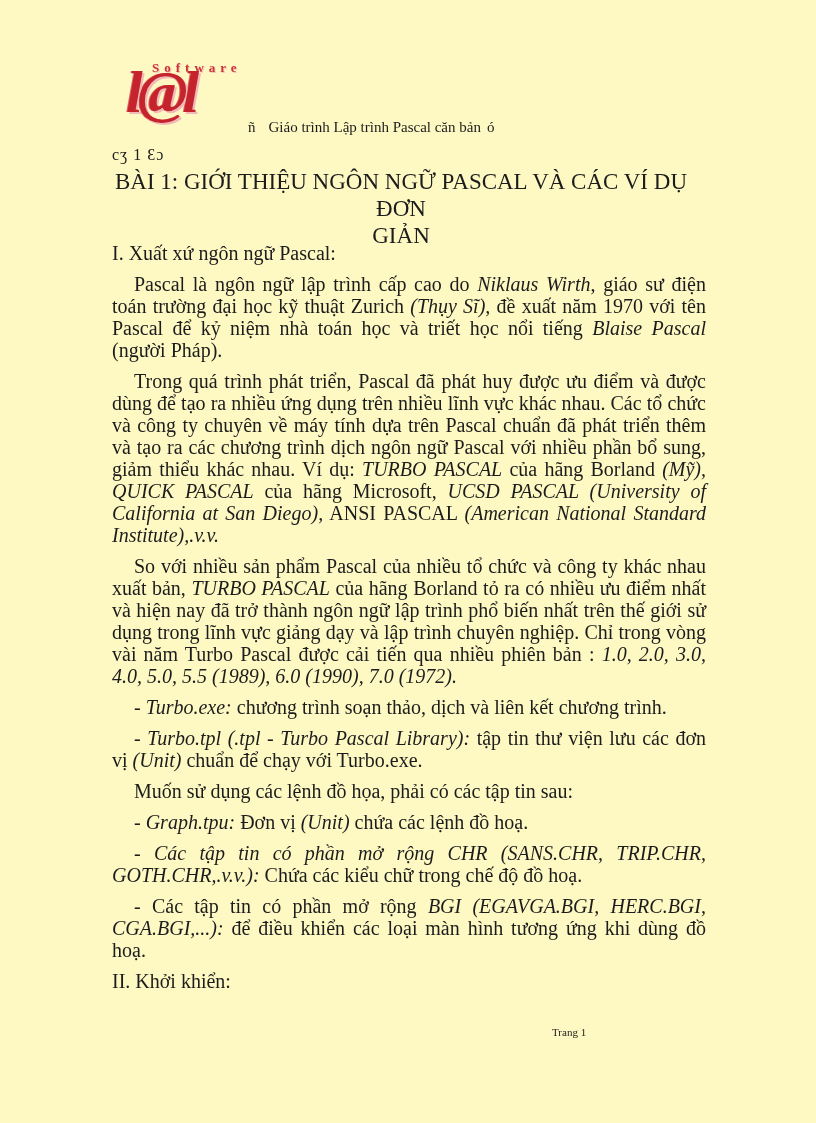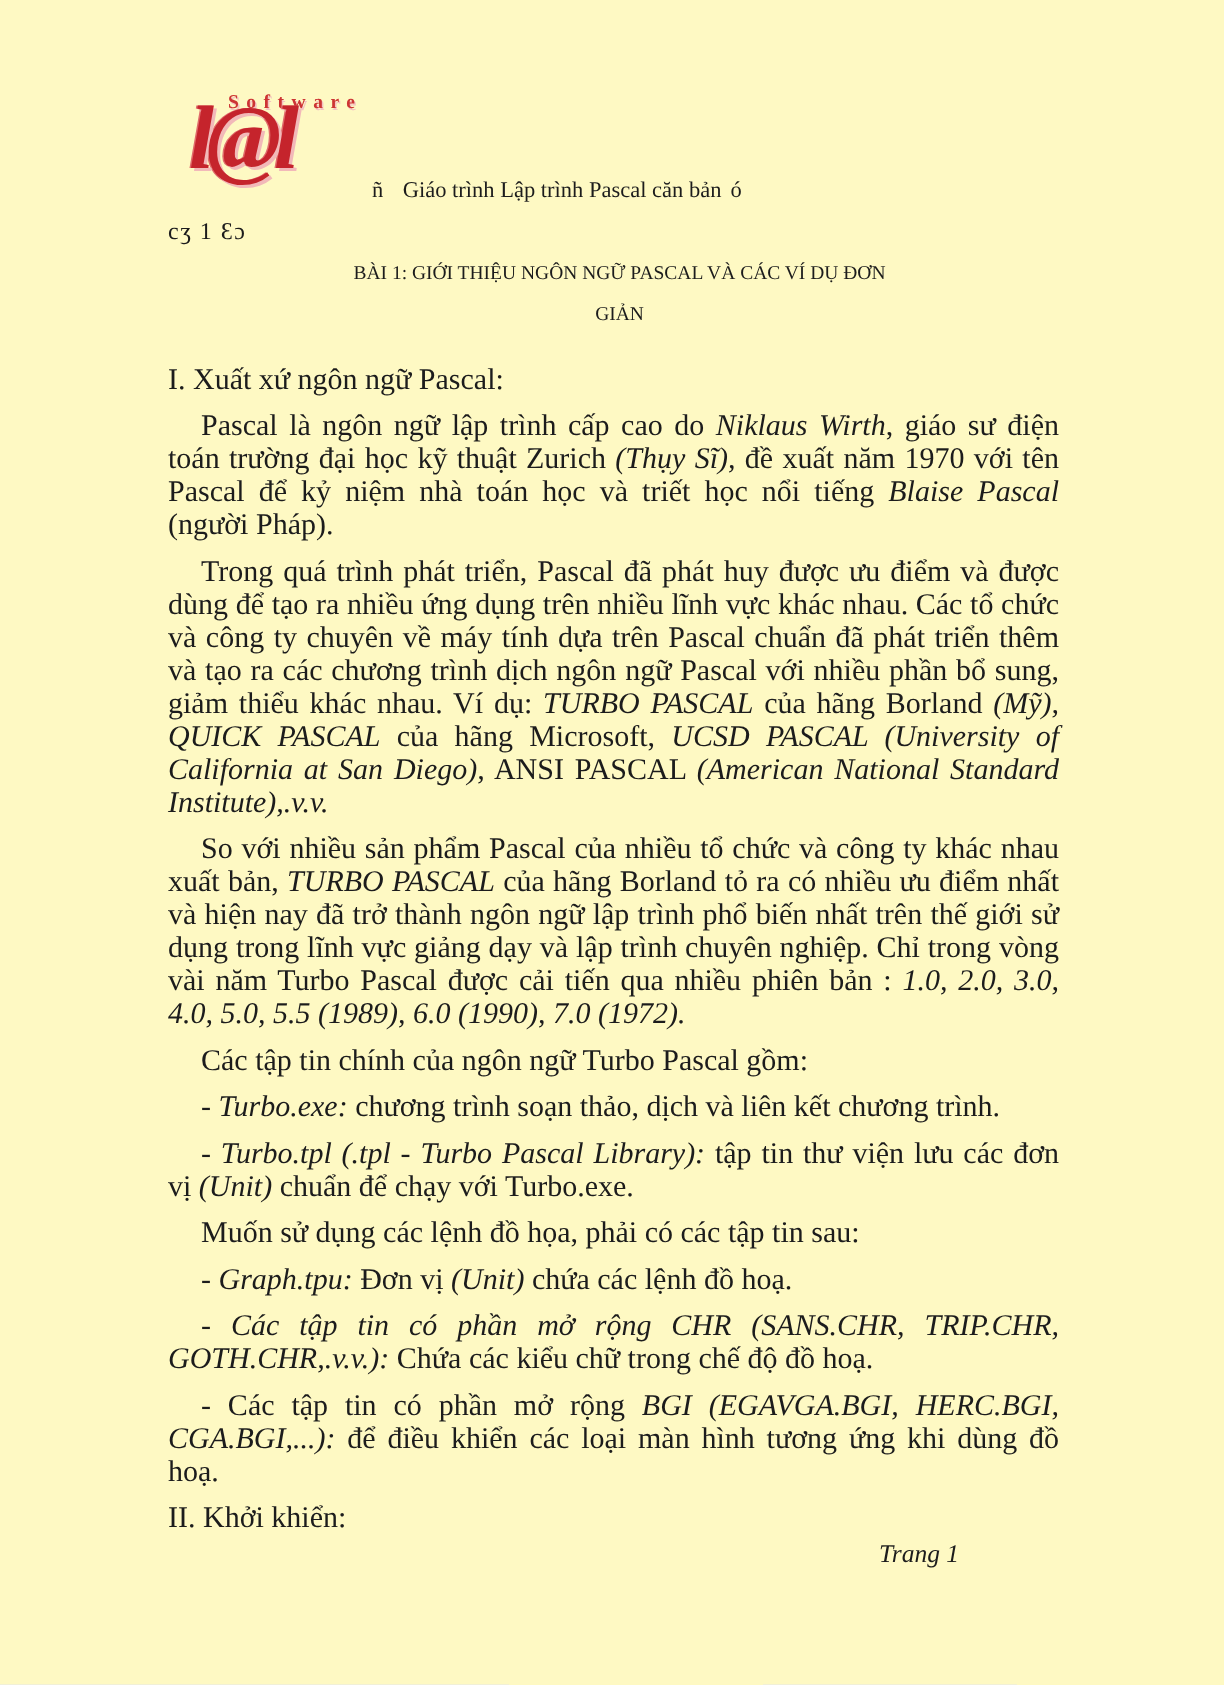--- a/index.html
+++ b/index.html
@@ -31,36 +31,36 @@
 
   
   .ornament {
     position:absolute; left:112px; top:146px; width:594px;
     font-size:16px; letter-spacing:1px;
   }
   .orn-num { padding:0 5px; }
 
   
   .doc-title {
-    position:absolute; left:116px; top:168px; width:594px; margin:0;
-    text-align:center; font-weight:normal; font-size:13px; line-height:27px;
+    position:absolute; left:104px; top:168px; width:594px; margin:0;
+    text-align:center; font-weight:normal; font-size:23px; line-height:27px;
   }
 
   
   .body {
     position:absolute; left:112px; top:239px; width:594px;
     font-size:20px; line-height:22px; text-align:justify;
   }
   .body p { margin:0 0 9px 0; }
   .body p.para    { text-indent:22px; }
   .body p.section { text-indent:0; margin-top:3px; }
   .body i { font-style:italic; }
 
   
-  .footer { position:absolute; left:586px; top:1026px; font-size:17px;font-style:italic; }
+  .footer { position:absolute; left:552px; top:1026px; font-size:11px; }
 </style>
 </head>
 <body>
 
 <div class="page">
 
   <div class="logo">
     <div class="logo-software">Software</div>
     <div class="logo-mark">l@l</div>
   </div>
@@ -76,21 +76,20 @@
   <h1 class="doc-title">
     <div>BÀI 1: GIỚI THIỆU NGÔN NGỮ PASCAL VÀ CÁC VÍ DỤ ĐƠN</div>
     <div>GIẢN</div>
   </h1>
 
   <div class="body">
       <p class="section"><span>I. Xuất xứ ngôn ngữ Pascal:</span></p>
       <p class="para"><span>Pascal là ngôn ngữ lập trình cấp cao do </span><i>Niklaus Wirth</i><span>, giáo sư điện toán trường đại học kỹ thuật Zurich </span><i>(Thụy Sĩ),</i><span> đề xuất năm 1970 với tên Pascal để kỷ niệm nhà toán học và triết học nổi tiếng </span><i>Blaise Pascal</i><span> (người Pháp).</span></p>
       <p class="para"><span>Trong quá trình phát triển, Pascal đã phát huy được ưu điểm và được dùng để tạo ra nhiều ứng dụng trên nhiều lĩnh vực khác nhau. Các tổ chức và công ty chuyên về máy tính dựa trên Pascal chuẩn đã phát triển thêm và tạo ra các chương trình dịch ngôn ngữ Pascal với nhiều phần bổ sung, giảm thiểu khác nhau. Ví dụ: </span><i>TURBO PASCAL</i><span> của hãng Borland </span><i>(Mỹ),</i><span> </span><i>QUICK PASCAL</i><span> của hãng Microsoft, </span><i>UCSD PASCAL (University of California at San Diego),</i><span> ANSI PASCAL </span><i>(American National Standard Institute),.v.v.</i></p>
       <p class="para"><span>So với nhiều sản phẩm Pascal của nhiều tổ chức và công ty khác nhau xuất bản, </span><i>TURBO PASCAL</i><span> của hãng Borland tỏ ra có nhiều ưu điểm nhất và hiện nay đã trở thành ngôn ngữ lập trình phổ biến nhất trên thế giới sử dụng trong lĩnh vực giảng dạy và lập trình chuyên nghiệp. Chỉ trong vòng vài năm Turbo Pascal được cải tiến qua nhiều phiên bản : </span><i>1.0, 2.0, 3.0, 4.0, 5.0, 5.5 (1989), 6.0 (1990), 7.0 (1972).</i></p>
-      <p class="para"><span>Các tập tin chính của ngôn ngữ Turbo Pascal gồm:</span></p>
       <p class="para"><span>- </span><i>Turbo.exe:</i><span> chương trình soạn thảo, dịch và liên kết chương trình.</span></p>
       <p class="para"><span>- </span><i>Turbo.tpl (.tpl - Turbo Pascal Library):</i><span> tập tin thư viện lưu các đơn vị </span><i>(Unit)</i><span> chuẩn để chạy với Turbo.exe.</span></p>
       <p class="para"><span>Muốn sử dụng các lệnh đồ họa, phải có các tập tin sau:</span></p>
       <p class="para"><span>- </span><i>Graph.tpu:</i><span> Đơn vị </span><i>(Unit)</i><span> chứa các lệnh đồ hoạ.</span></p>
       <p class="para"><span>- </span><i>Các tập tin có phần mở rộng CHR (SANS.CHR, TRIP.CHR, GOTH.CHR,.v.v.):</i><span> Chứa các kiểu chữ trong chế độ đồ hoạ.</span></p>
       <p class="para"><span>- Các tập tin có phần mở rộng </span><i>BGI (EGAVGA.BGI, HERC.BGI, CGA.BGI,...):</i><span> để điều khiển các loại màn hình tương ứng khi dùng đồ hoạ.</span></p>
       <p class="section"><span>II. Khởi khiển:</span></p>
     </div>
 
   <div class="footer">Trang 1</div>

